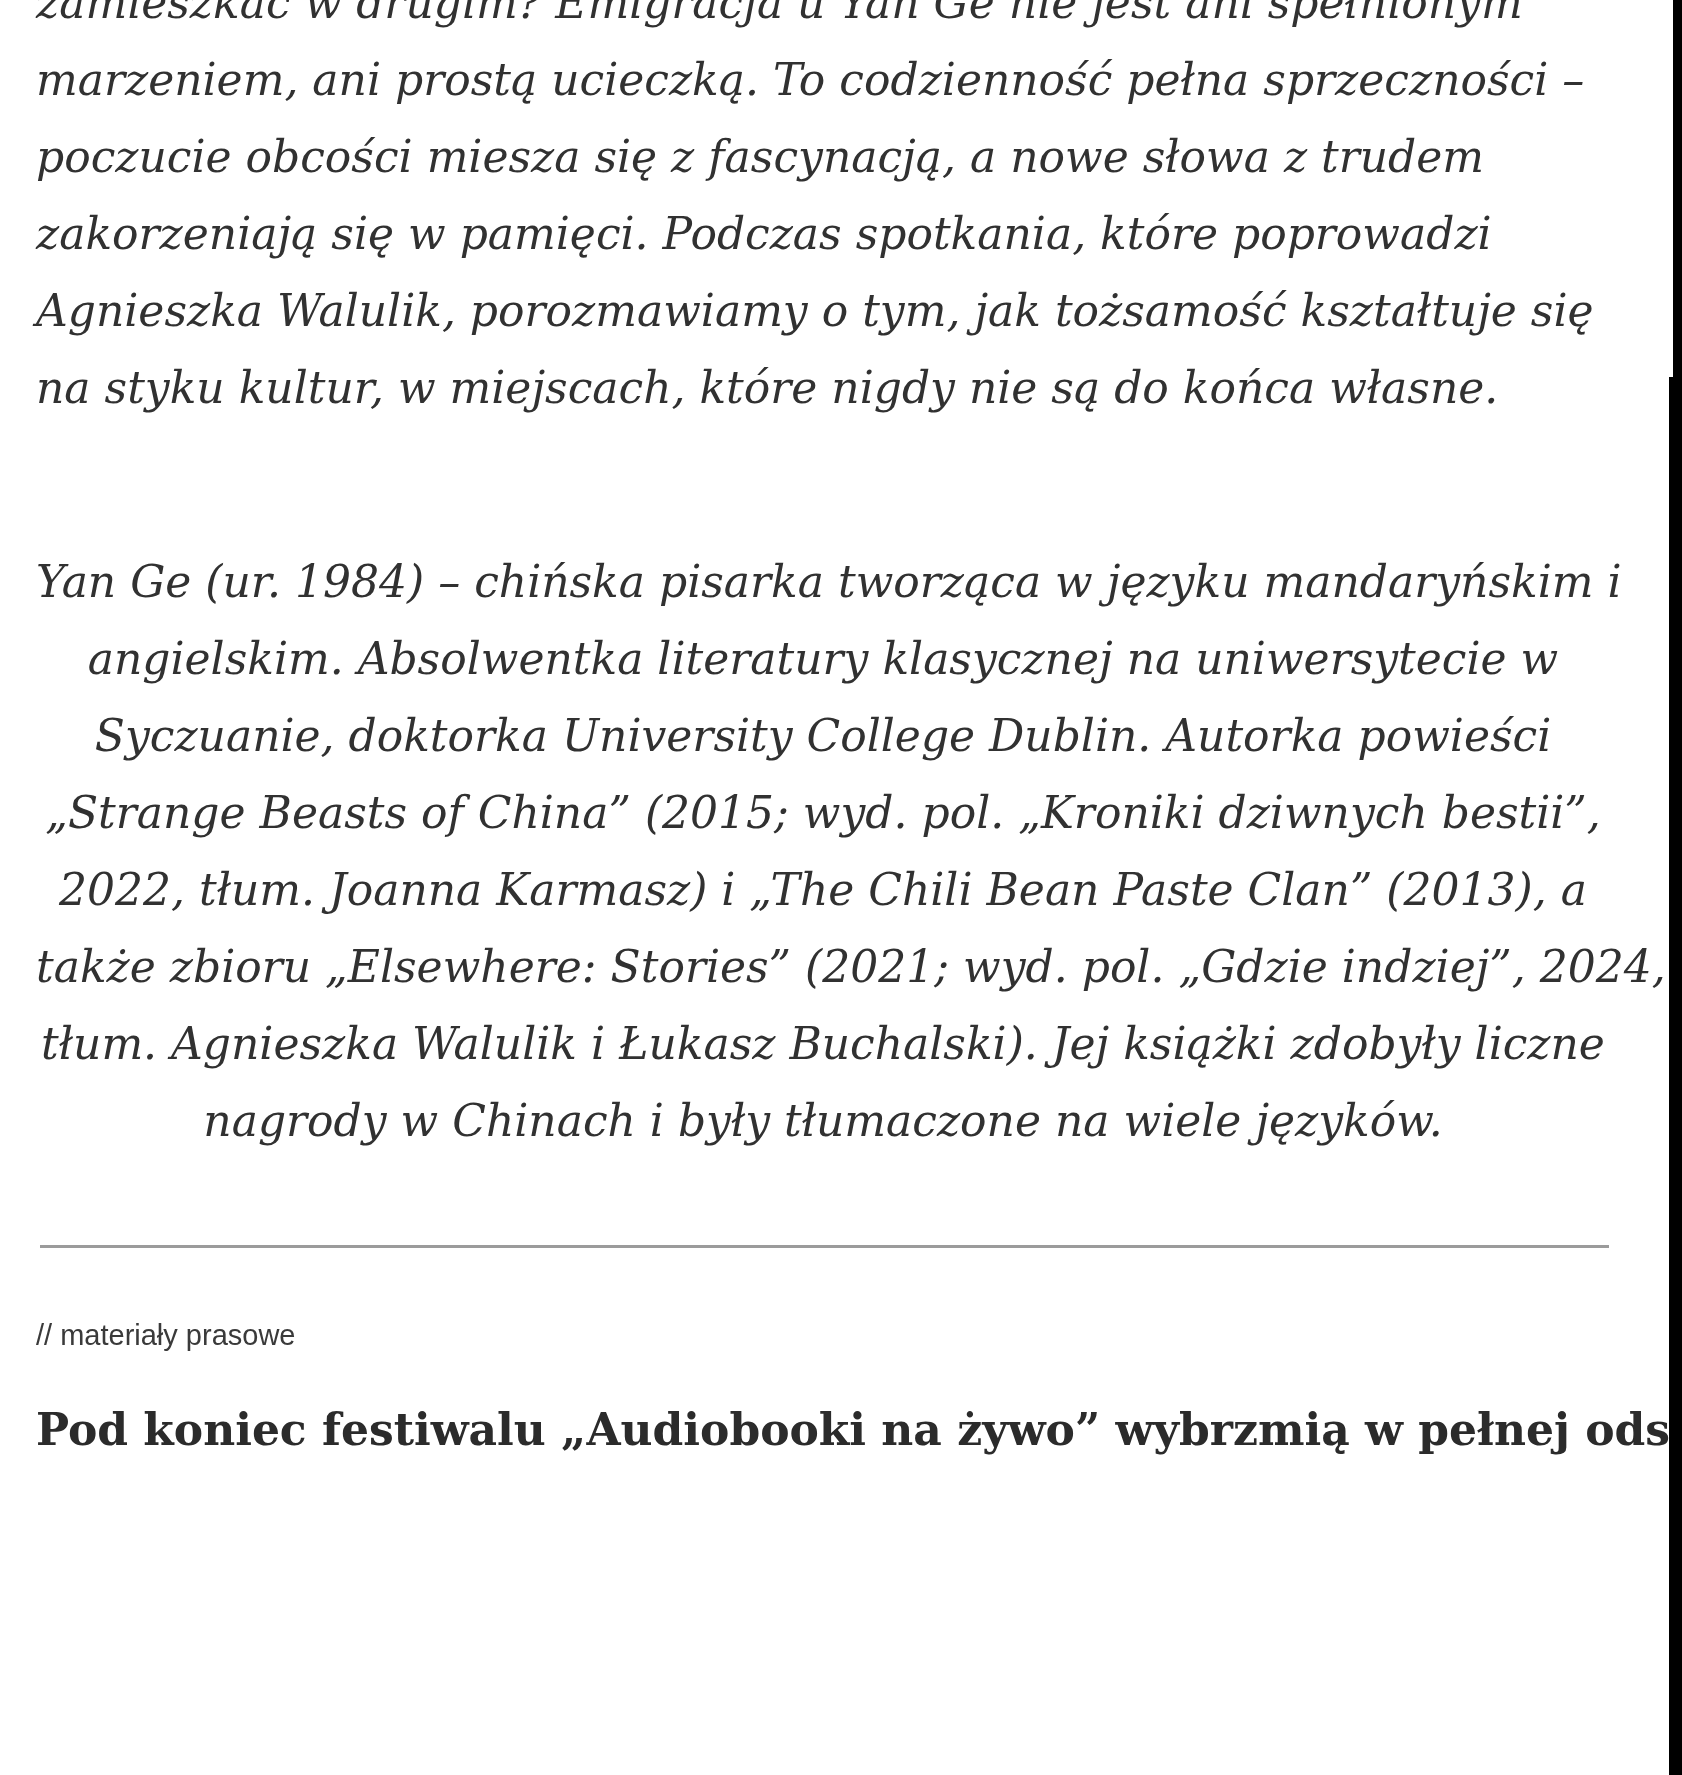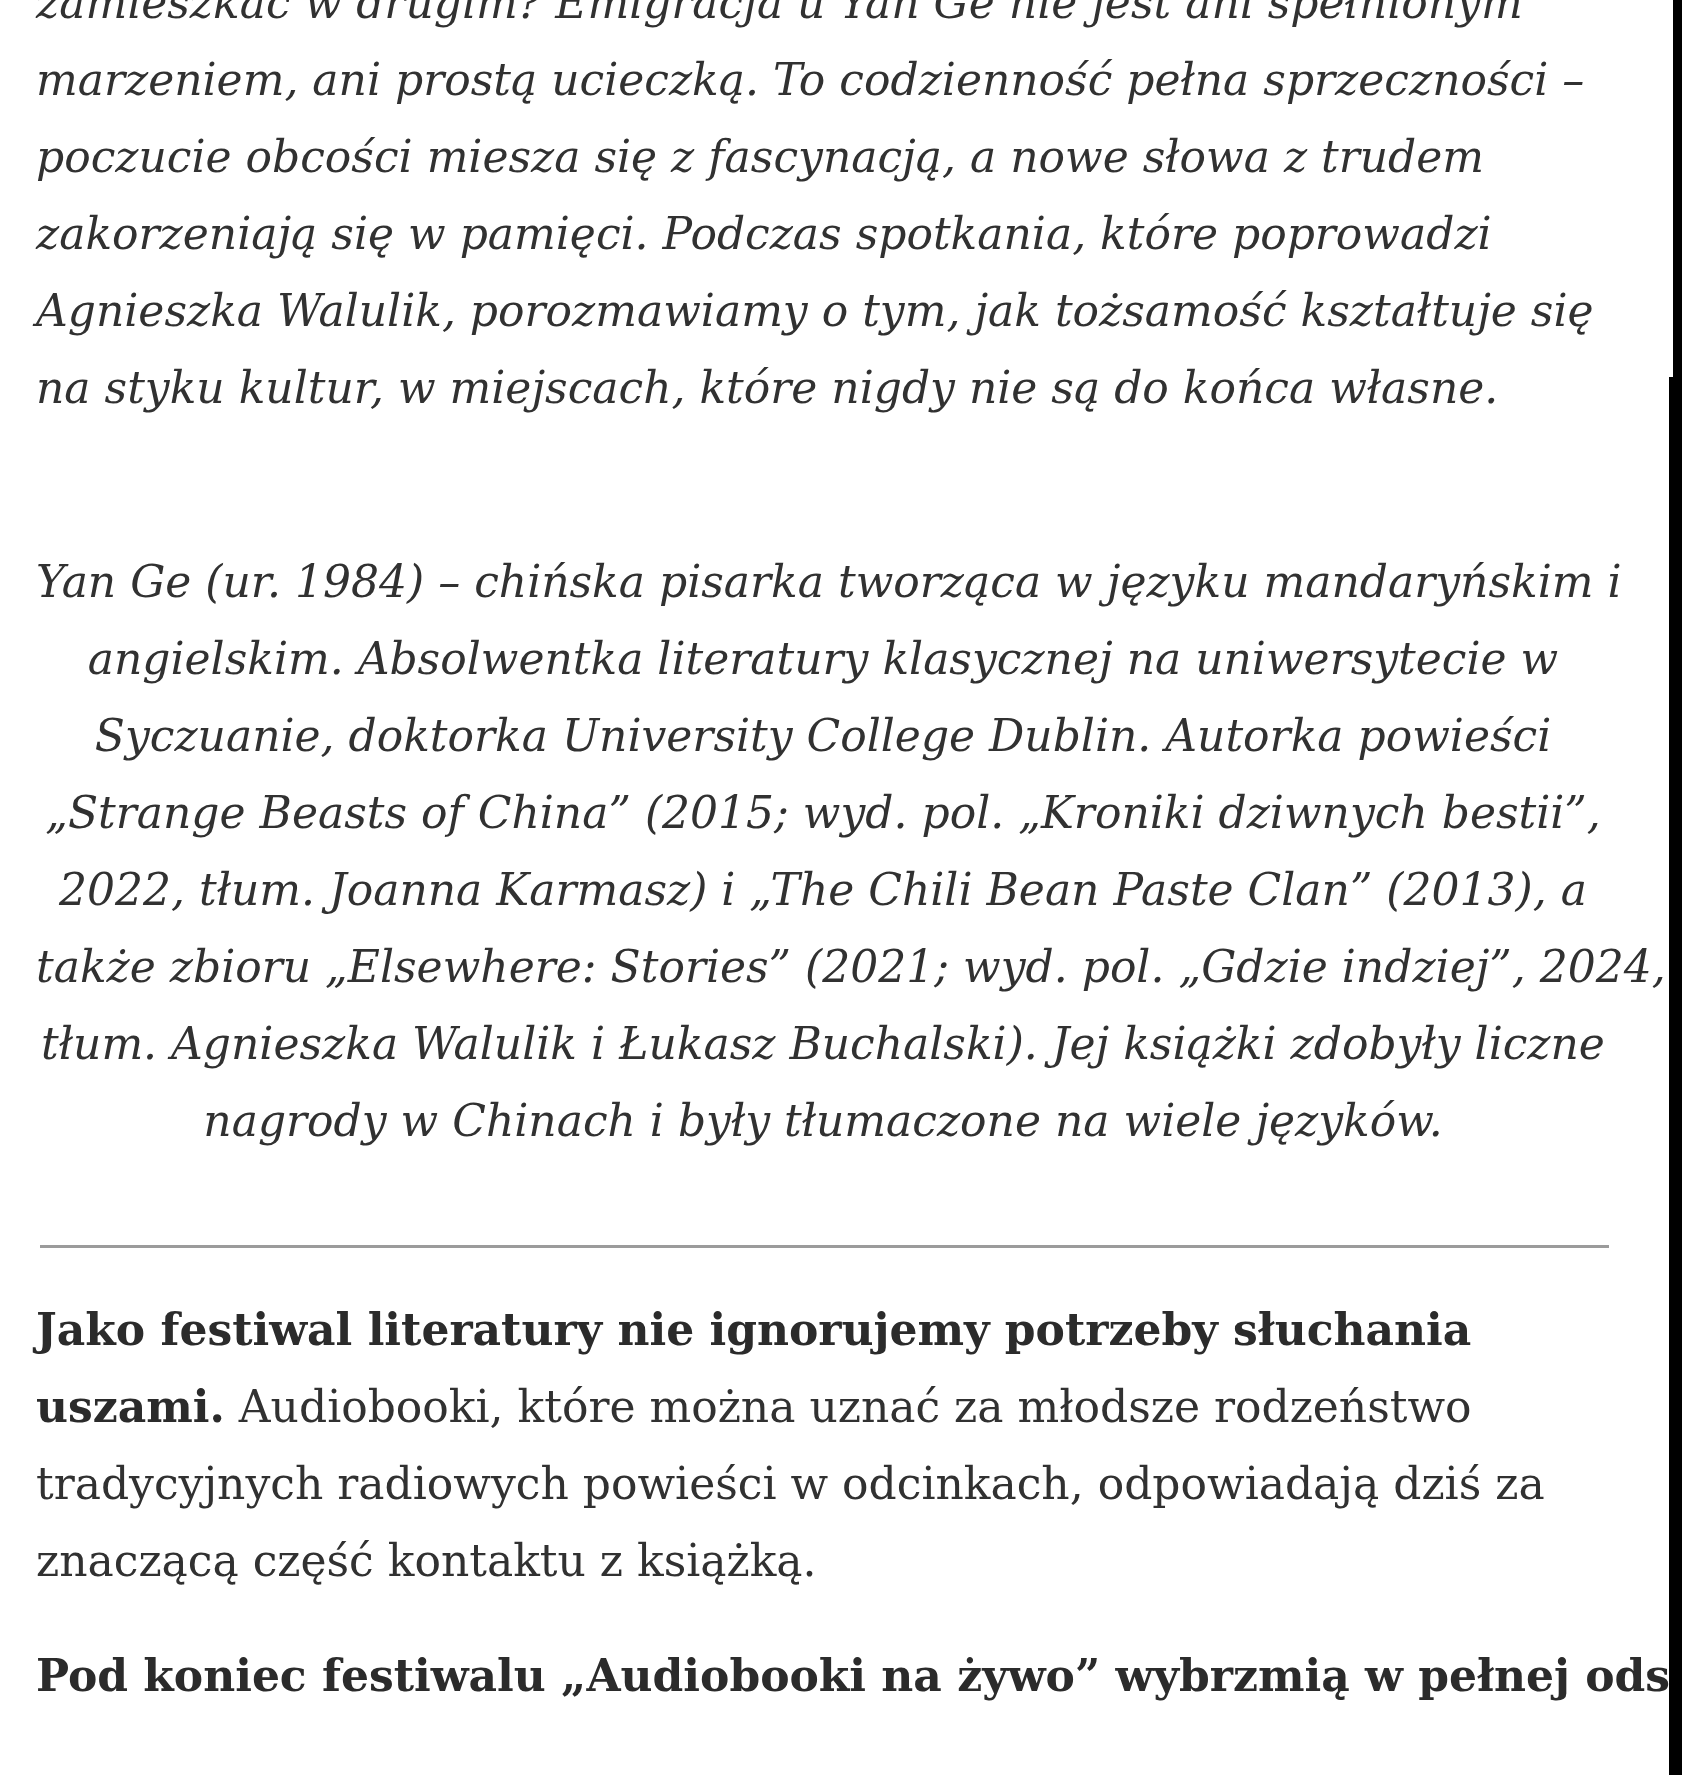--- a/index.html
+++ b/index.html
@@ -100,24 +100,21 @@
 angielskim. Absolwentka literatury klasycznej na uniwersytecie w
 Syczuanie, doktorka University College Dublin. Autorka powieści
 „Strange Beasts of China” (2015; wyd. pol. „Kroniki dziwnych bestii”,
 2022, tłum. Joanna Karmasz) i „The Chili Bean Paste Clan” (2013), a
 także zbioru „Elsewhere: Stories” (2021; wyd. pol. „Gdzie indziej”, 2024,
 tłum. Agnieszka Walulik i Łukasz Buchalski). Jej książki zdobyły liczne
 nagrody w Chinach i były tłumaczone na wiele języków.</p>
 
   <hr class="divider">
 
+  <div class="photo-credit">// materiały prasowe</div>
 
-  <p class="para-audio"><span class="lead">Jako festiwal literatury nie ignorujemy potrzeby słuchania
-uszami.</span><span> Audiobooki, które można uznać za młodsze rodzeństwo
-tradycyjnych radiowych powieści w odcinkach, odpowiadają dziś za
-znaczącą część kontaktu z książką.</span></p>
 
   <p class="para-next-clipped">Pod koniec festiwalu „Audiobooki na żywo” wybrzmią w pełnej odsłonie</p>
 
 </div>
 
 <div class="edge-bar top"></div>
 <div class="edge-bar bottom"></div>
 
 </body></html>

